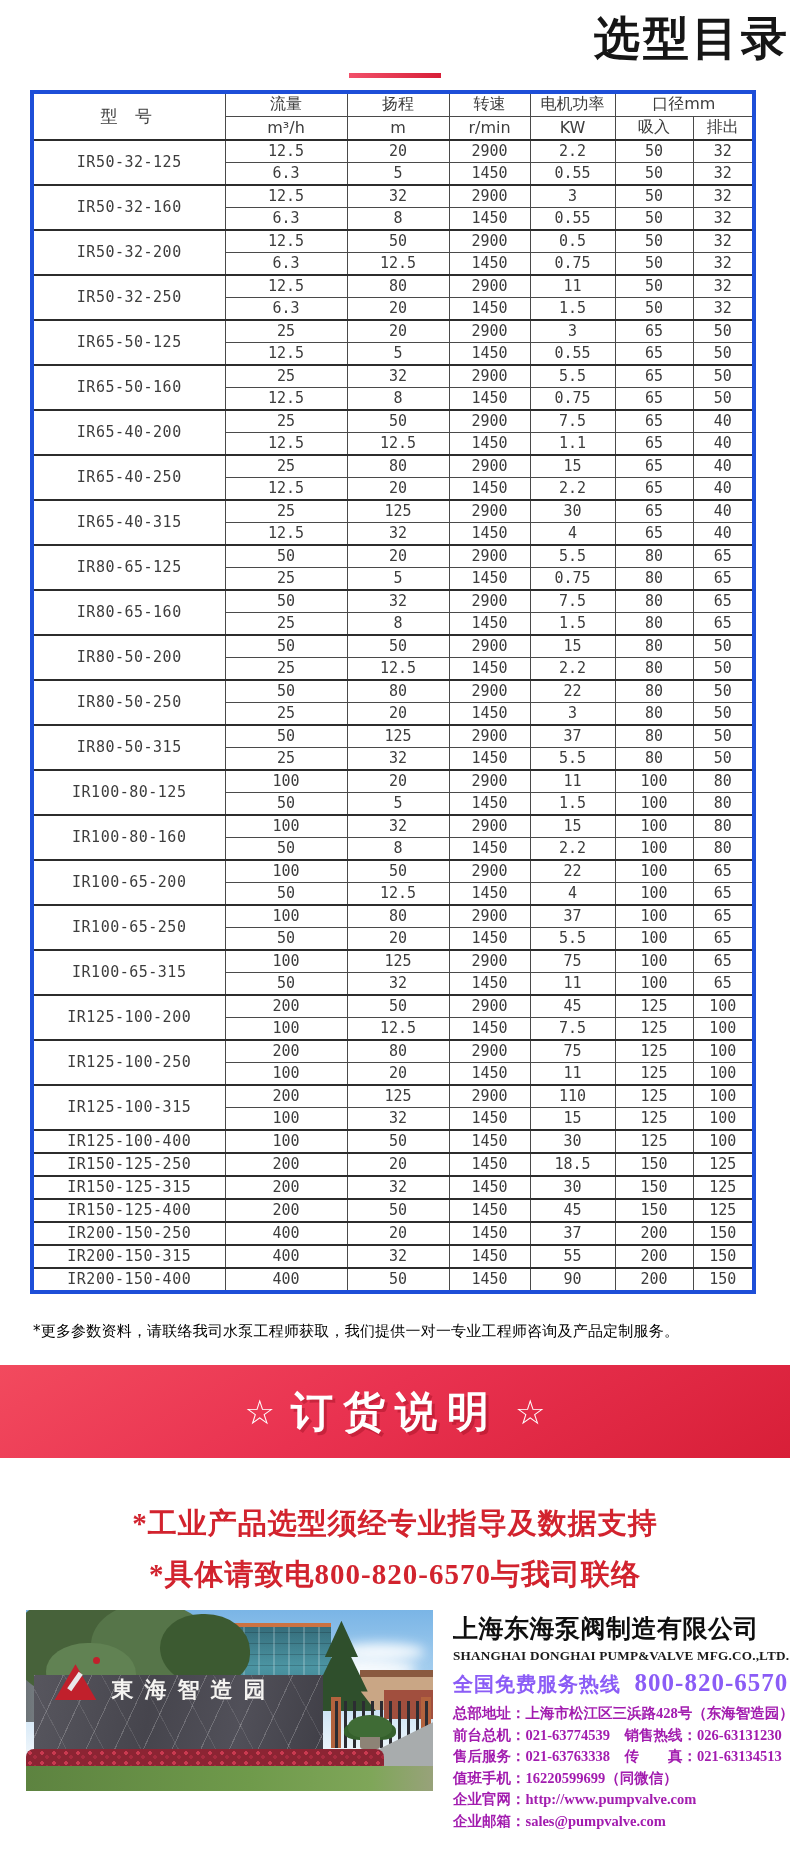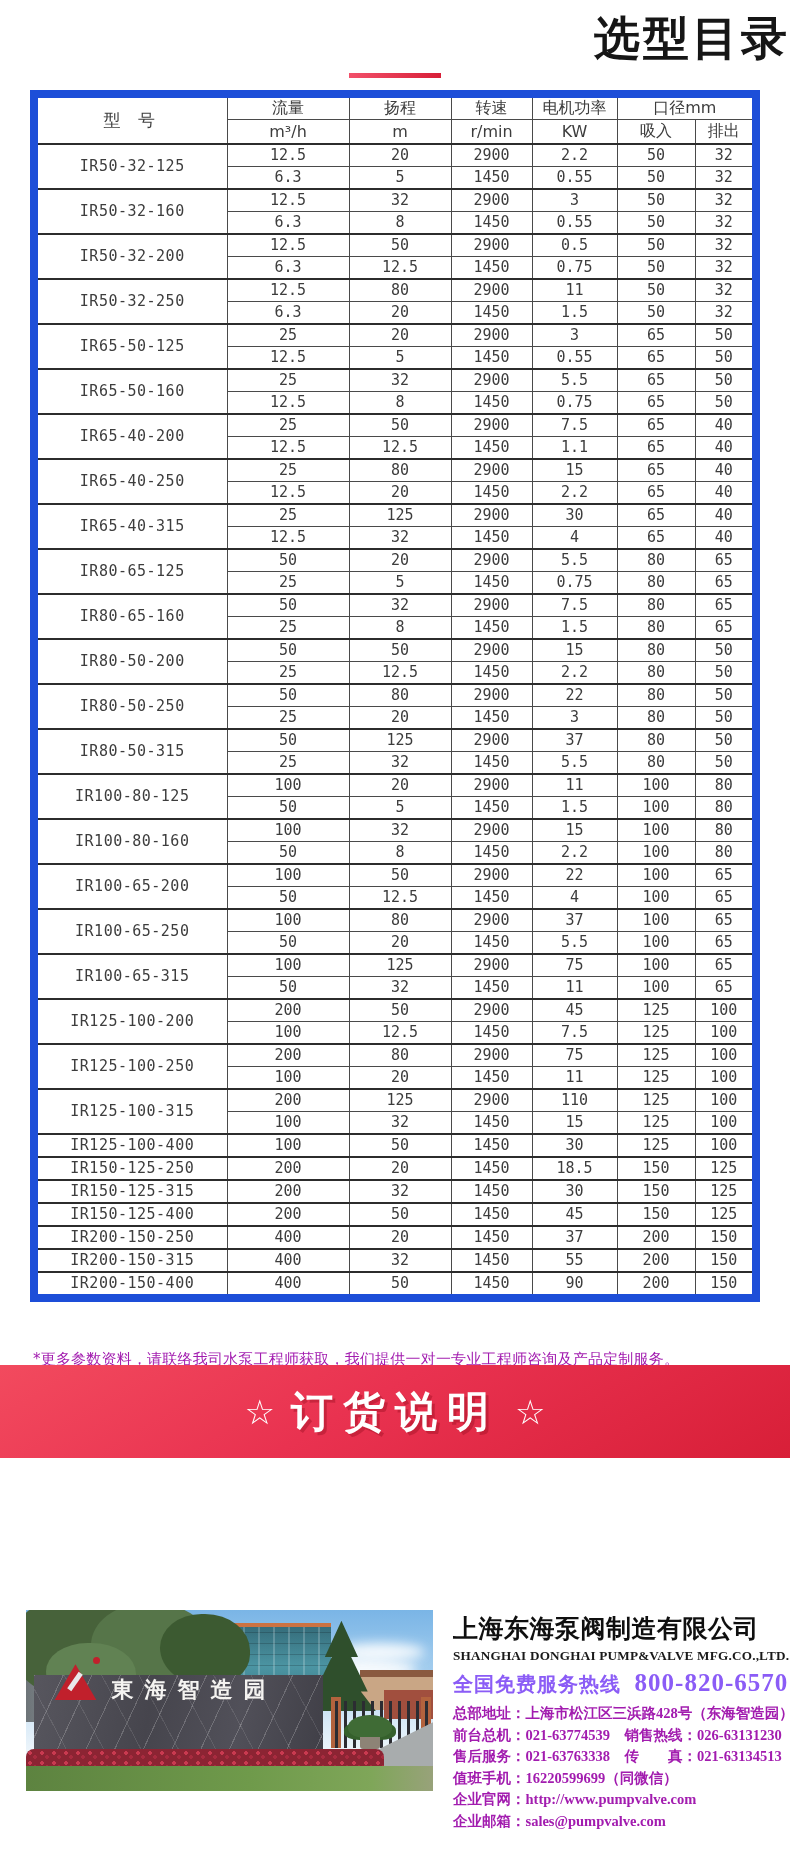--- a/index.html
+++ b/index.html
@@ -18,21 +18,21 @@
   }
   .title-underline {
     position:absolute; top:73px; left:349px; width:92px; height:5px;
     background:linear-gradient(90deg,#f2506a,#d81f38);
   }
 
   
   .catalog-table {
     position:absolute; top:90px; left:30px; width:722px;
     border-collapse:collapse; table-layout:fixed;
-    border:8px solid #1d4ed8;
+    border:4px solid #1d4ed8;
   }
   .catalog-table th, .catalog-table td {
     border:1px solid #4a4a4a; text-align:center; vertical-align:middle;
     padding:0; color:#3d3d3d; overflow:hidden; white-space:nowrap;
   }
   .catalog-table thead th {
     font-weight:normal; font-size:16px; height:24px;
     border-bottom-width:2px; border-bottom-color:#2c2c2c;
   }
   .catalog-table thead tr:first-child th { border-bottom-width:1px; border-bottom-color:#4a4a4a; }
@@ -41,21 +41,21 @@
     font-family:"DejaVu Sans Mono","Liberation Mono",monospace;
     font-size:15px; height:21px; line-height:21px;
   }
   .catalog-table tbody td.model-cell { font-size:15px; letter-spacing:0.5px; }
   .catalog-table tbody tr.group-start td { border-top-width:2px; border-top-color:#2c2c2c; }
   .catalog-table thead th[data-name="header-model"] { font-size:17px; letter-spacing:6px; }
 
   
   .footnote {
     position:absolute; top:1322px; left:33px; width:730px;
-    font-size:15px; color:#a21caf; letter-spacing:0.2px;margin-top:28px;
+    font-size:15px; color:#000000; letter-spacing:0.2px;
   }
 
   
   .order-banner {
     position:absolute; top:1365px; left:0; width:790px; height:93px;
     background:linear-gradient(150deg,#f24a5e 0%,#e93250 45%,#d81f38 100%);
     display:flex; align-items:center; justify-content:center;
     color:#ffffff;
   }
   .order-banner .star { font-size:34px; line-height:1; font-weight:normal; }
@@ -622,20 +622,24 @@
   </table>
 
   <div class="footnote" data-name="footnote">*更多参数资料，请联络我司水泵工程师获取，我们提供一对一专业工程师咨询及产品定制服务。</div>
 
   <div class="order-banner" data-name="order-banner">
     <span class="star" data-name="star-icon">☆</span>
     <span class="banner-title" data-name="banner-title">订货说明</span>
     <span class="star" data-name="star-icon">☆</span>
   </div>
 
+  <div class="notices" data-name="notice-list">
+      <div class="notice-line" data-name="notice-line">*工业产品选型须经专业指导及数据支持</div>
+      <div class="notice-line" data-name="notice-line">*具体请致电800-820-6570与我司联络</div>
+    </div>
 
   <div class="company-photo" data-name="company-photo">
     <div class="ph sky" data-name="photo-sky"></div>
     <div class="ph cloud" style="left:62%;top:26%;width:34%;height:14%;" data-name="photo-cloud"></div>
     <div class="ph cloud" style="left:76%;top:18%;width:22%;height:10%;" data-name="photo-cloud"></div>
     <div class="ph far-buildings" data-name="photo-far-buildings"></div>
     <div class="ph far-buildings2" data-name="photo-far-buildings"></div>
     <div class="ph glass-building" data-name="photo-glass-building"></div>
     <div class="ph left-building" data-name="photo-left-building"></div>
     <div class="ph tree t1" data-name="photo-tree"></div>

